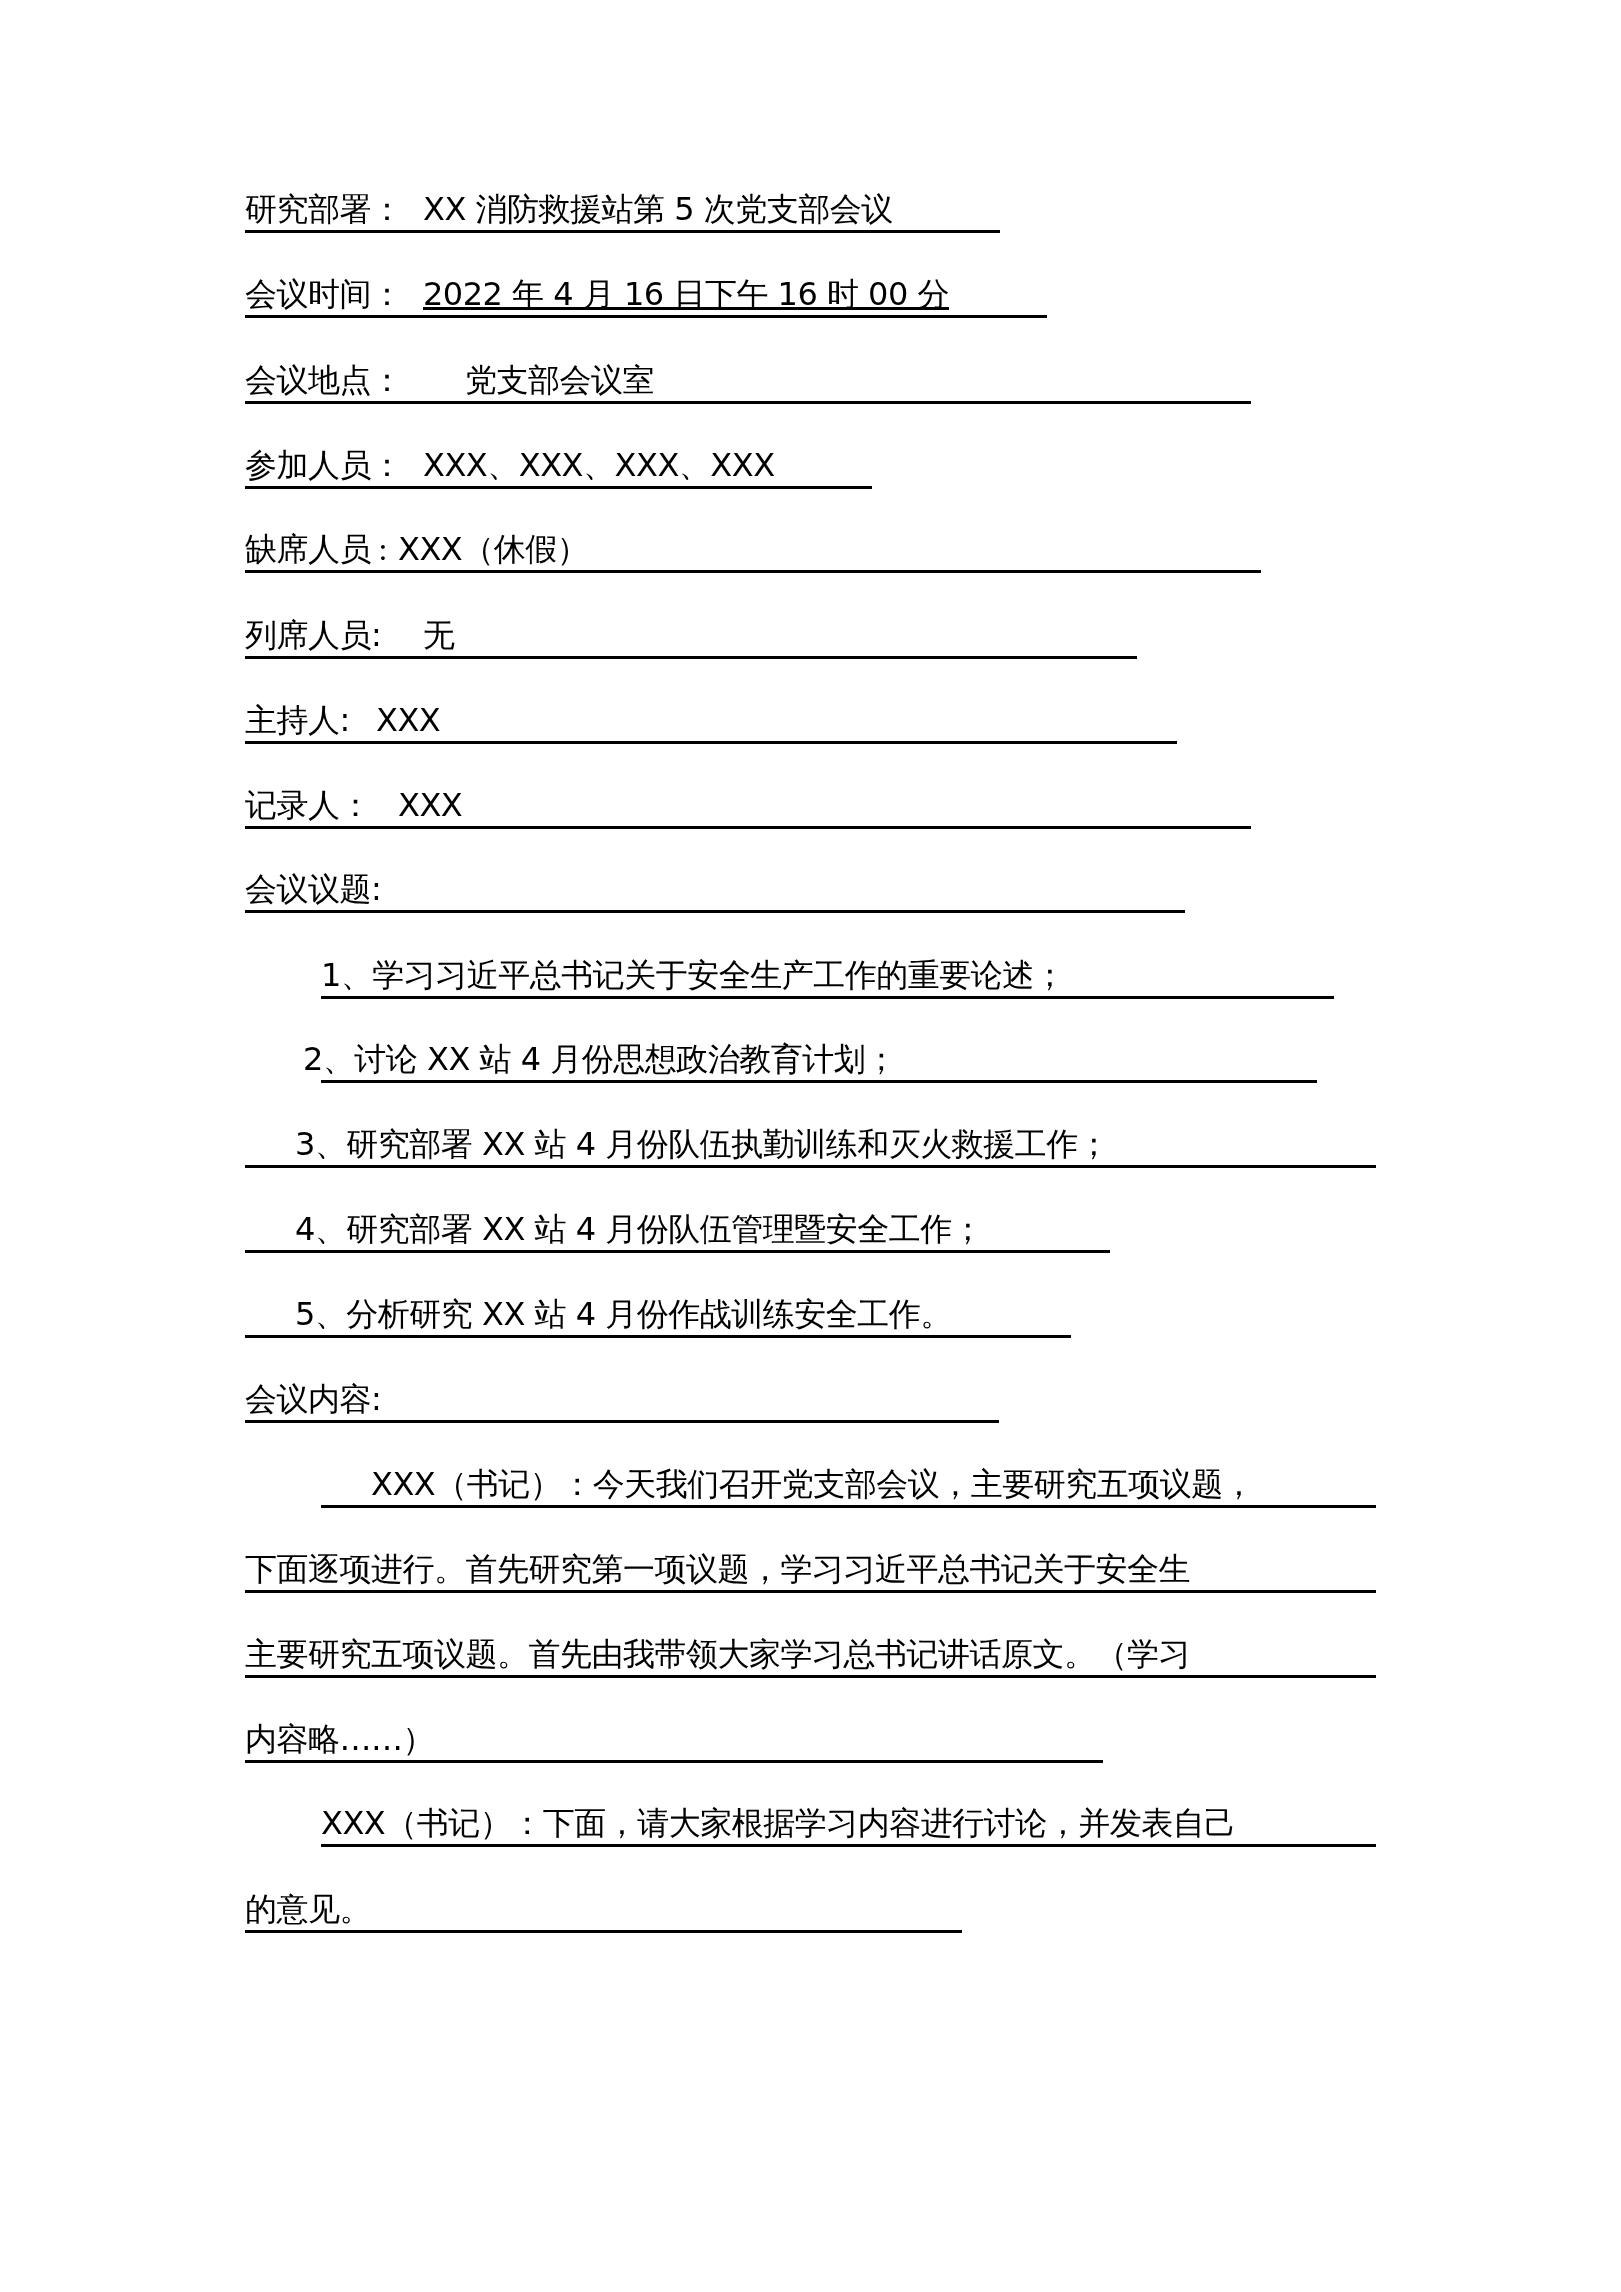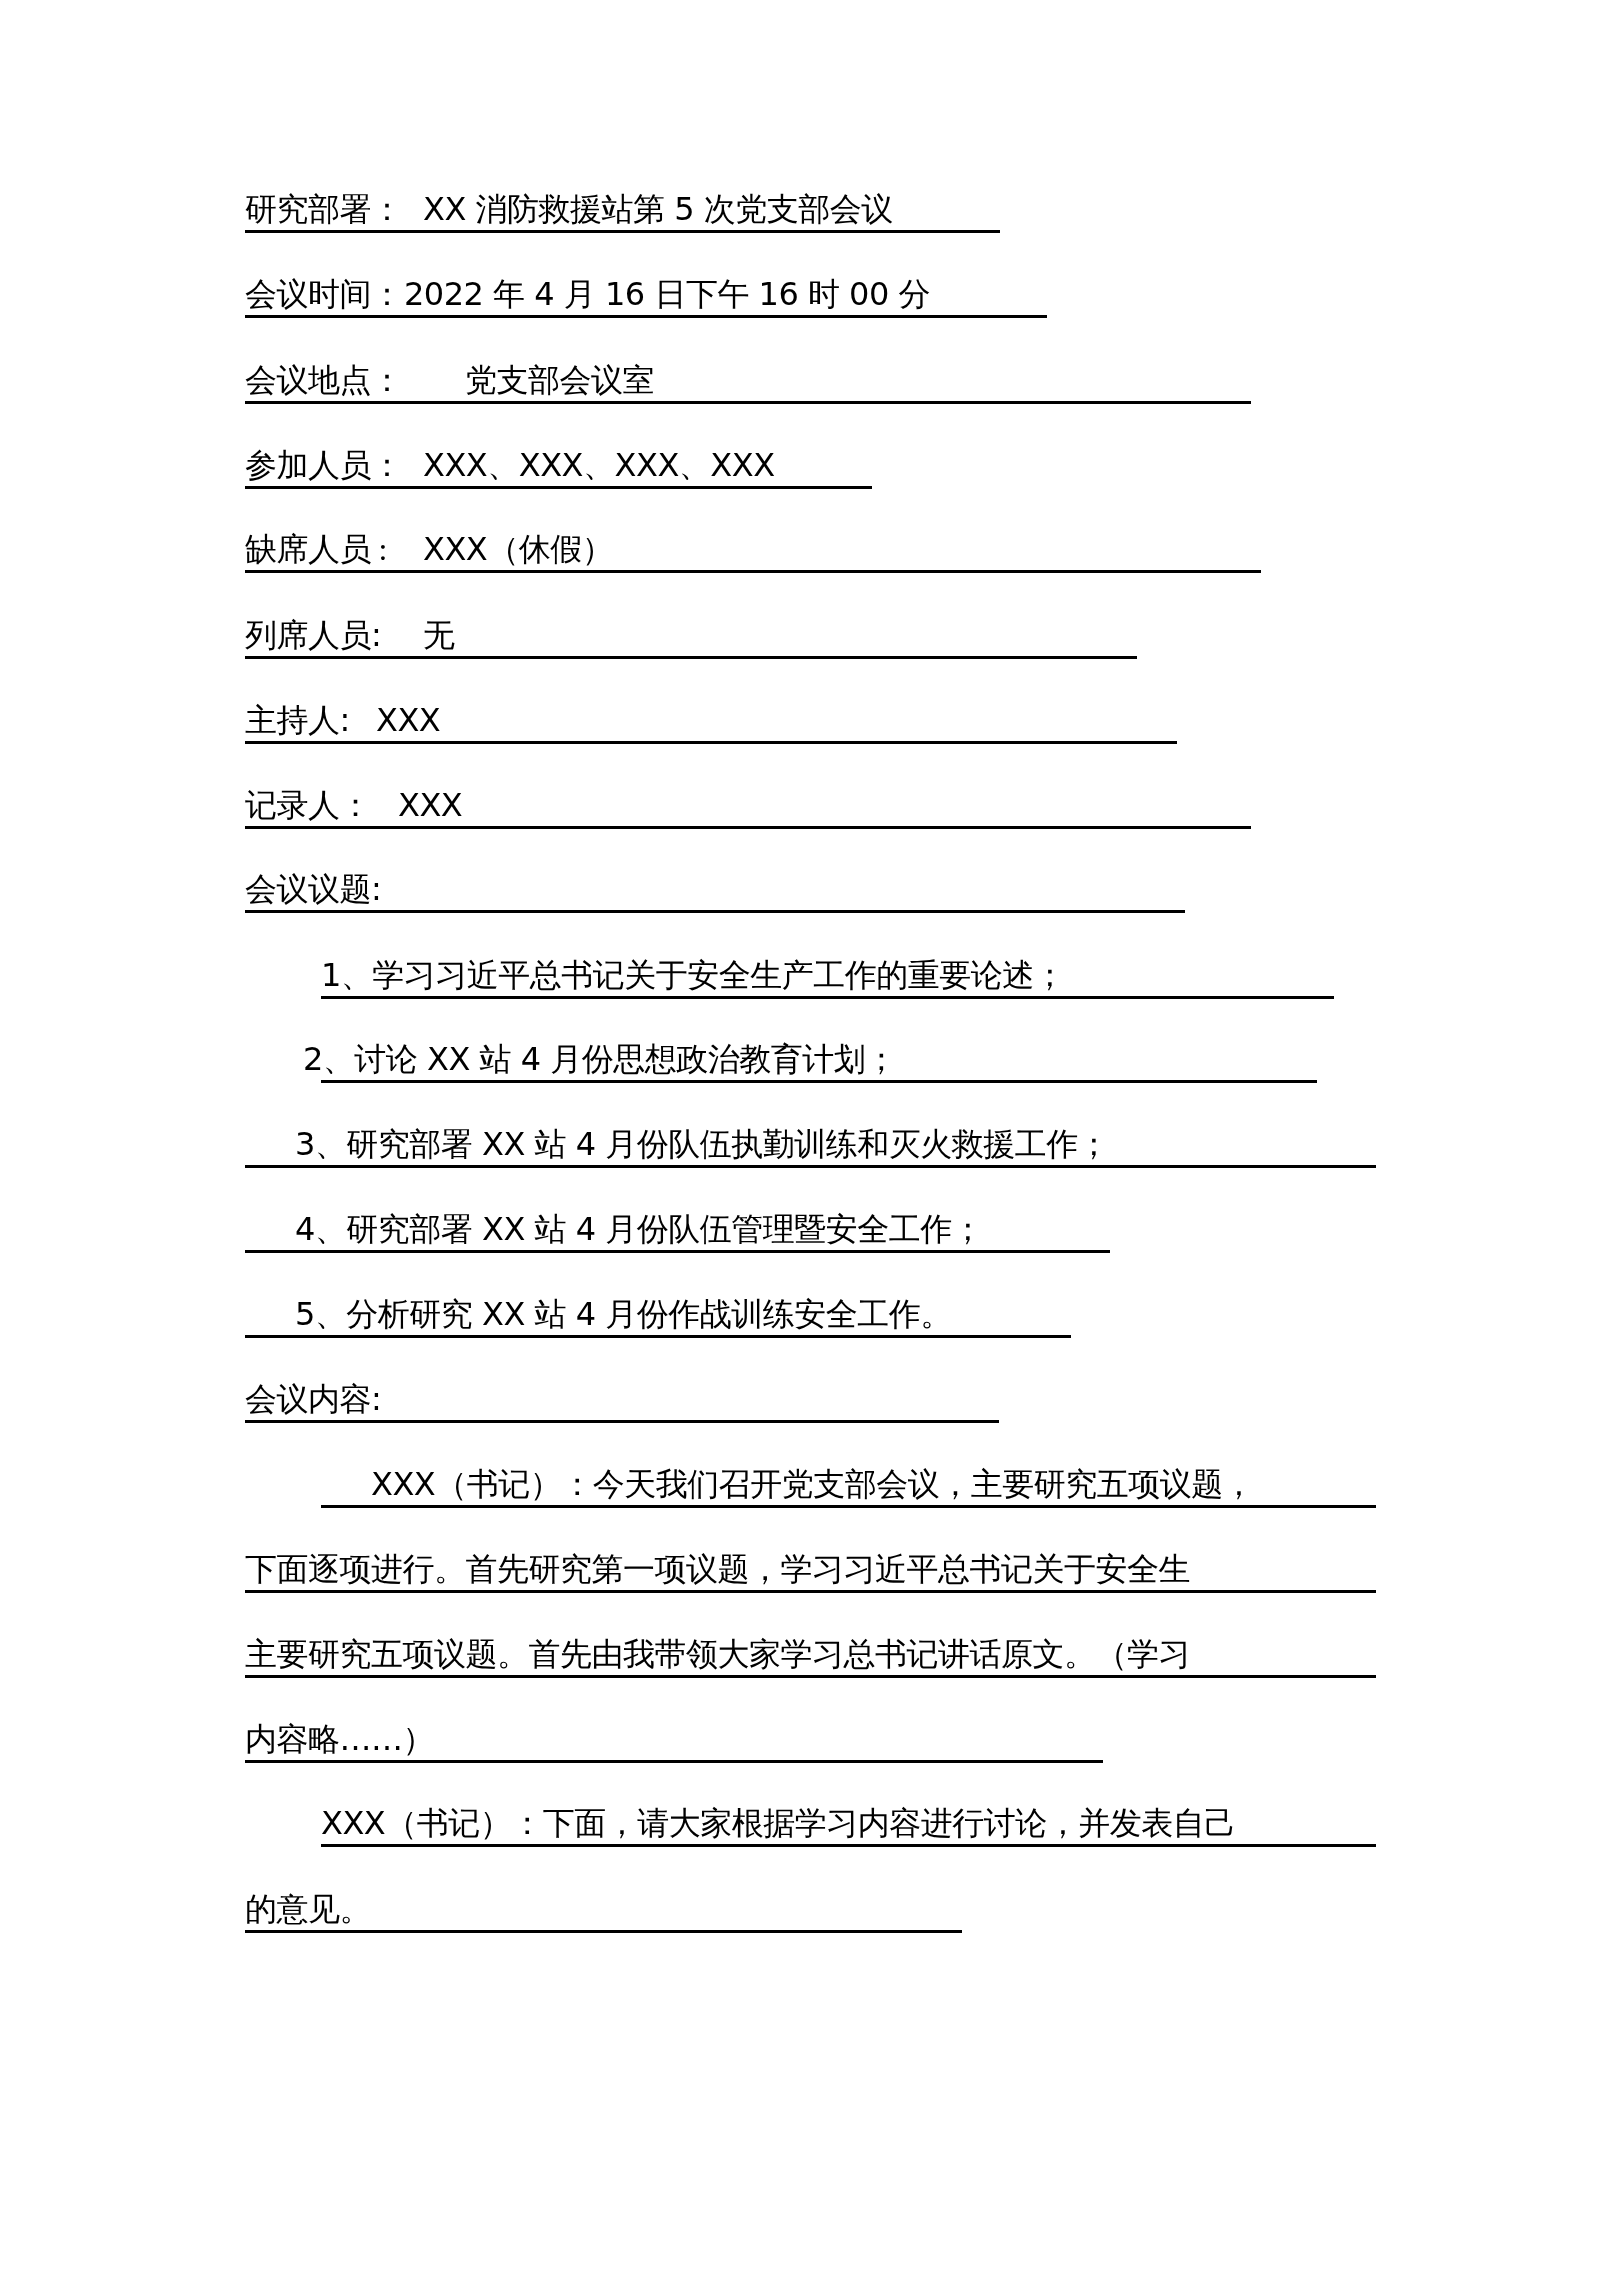--- a/index.html
+++ b/index.html
@@ -14,39 +14,39 @@
 <body>
 
 <div class="line" style="top:190px;">
   <span class="txt" style="left:245px;">研究部署：</span>
   <span class="txt" style="left:423px;">XX 消防救援站第 5 次党支部会议</span>
   <div class="ul" style="left:245px; width:755px;"></div>
 </div>
 
 <div class="line" style="top:275px;">
   <span class="txt" style="left:245px;">会议时间：</span>
-  <span class="txt" style="left:404px;">2022 年 4 月 16 日下午 16 时 00 分</span>
+  <span class="txt" style="left:423px;text-decoration:underline;">2022 年 4 月 16 日下午 16 时 00 分</span>
   <div class="ul" style="left:245px; width:802px;"></div>
 </div>
 
 <div class="line" style="top:361px;">
   <span class="txt" style="left:245px;">会议地点：</span>
   <span class="txt" style="left:437px;margin-left:28px;">党支部会议室</span>
   <div class="ul" style="left:245px; width:1006px;"></div>
 </div>
 
 <div class="line" style="top:446px;">
   <span class="txt" style="left:245px;">参加人员：</span>
   <span class="txt" style="left:423px;">XXX、XXX、XXX、XXX</span>
   <div class="ul" style="left:245px; width:627px;"></div>
 </div>
 
 <div class="line" style="top:530px;">
   <span class="txt" style="left:245px;font-family:Liberation Serif, serif;">缺席人员 :</span>
-  <span class="txt" style="left:423px;">XXX（休假）</span>
+  <span class="txt" style="left:398px;">XXX（休假）</span>
   <div class="ul" style="left:245px; width:1016px;"></div>
 </div>
 
 <div class="line" style="top:616px;">
   <span class="txt" style="left:245px;">列席人员: </span>
   <span class="txt" style="left:423px;">无</span>
   <div class="ul" style="left:245px; width:892px;"></div>
 </div>
 
 <div class="line" style="top:701px;">

